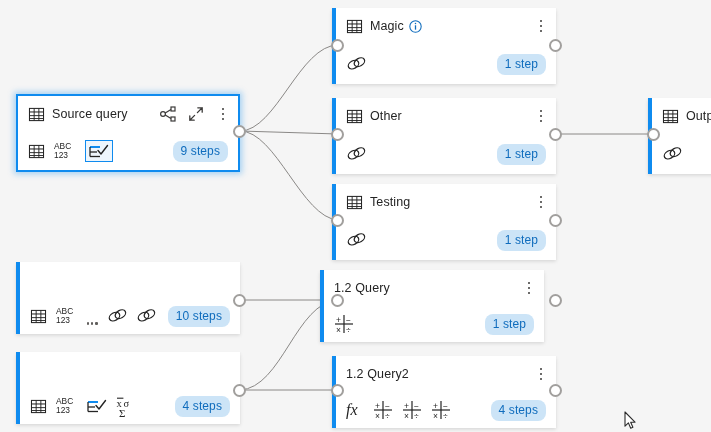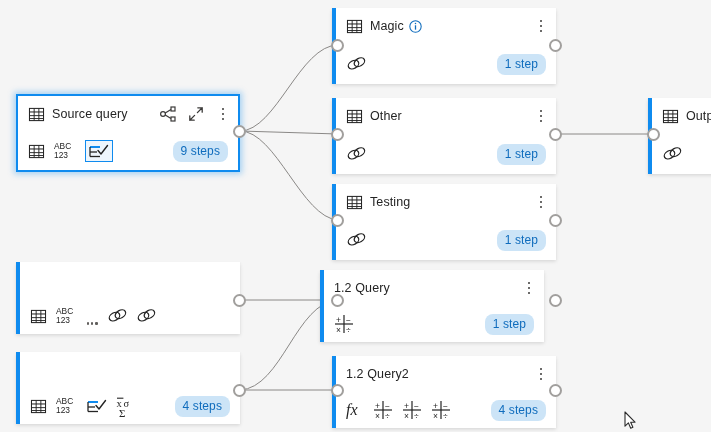--- a/index.html
+++ b/index.html
@@ -374,20 +374,21 @@
             <i></i>
           </div>
           <svg width="20" height="16" viewBox="0 0 20 16" class="body-icon">
             <ellipse cx="7.5" cy="8.6" rx="5.6" ry="3.8" fill="none" stroke="#242424" stroke-width="1.3" transform="rotate(-30 7.5 8.6)"></ellipse>
                      <ellipse cx="13.4" cy="6.2" rx="5.6" ry="3.8" fill="none" stroke="#242424" stroke-width="1.3" transform="rotate(-30 13.4 6.2)"></ellipse>
           </svg>
           <svg width="20" height="16" viewBox="0 0 20 16" class="body-icon">
             <ellipse cx="7.5" cy="8.6" rx="5.6" ry="3.8" fill="none" stroke="#242424" stroke-width="1.3" transform="rotate(-30 7.5 8.6)"></ellipse>
                      <ellipse cx="13.4" cy="6.2" rx="5.6" ry="3.8" fill="none" stroke="#242424" stroke-width="1.3" transform="rotate(-30 13.4 6.2)"></ellipse>
           </svg>
+          <div class="badge">10 steps</div>
         </div>
       </div>
       <div class="node" style="left: 16px; top: 352px; width: 224px; height: 72px;">
         <div class="accent"></div>
         <div class="node-body">
           <svg width="17" height="15" viewBox="0 0 17 16" class="body-icon">
             <rect x="1" y="1.5" width="15" height="13" fill="none" stroke="#242424" stroke-width="1.1"></rect>
           <line x1="1" y1="5.3" x2="16" y2="5.3" stroke="#242424" stroke-width="1.1"></line>
           <line x1="1" y1="9.2" x2="16" y2="9.2" stroke="#242424" stroke-width="1"></line>
           <line x1="1" y1="12.3" x2="16" y2="12.3" stroke="#242424" stroke-width="1"></line>

